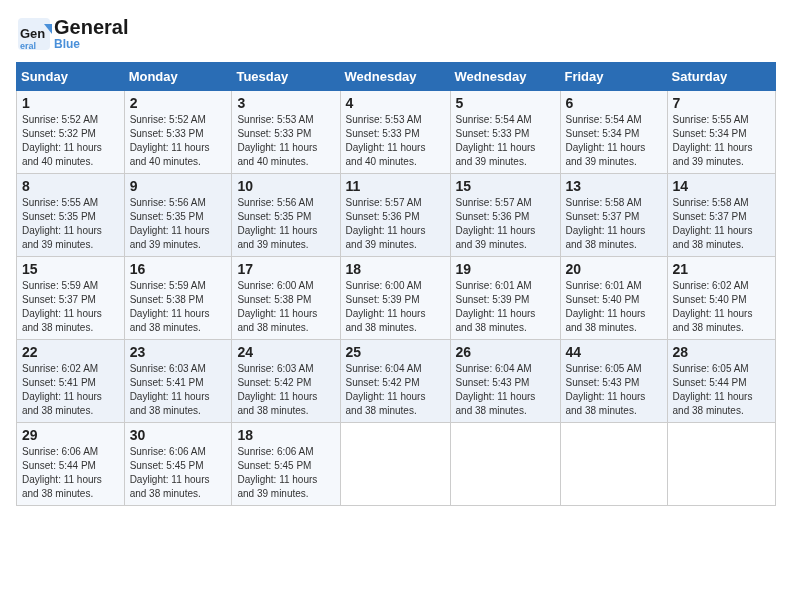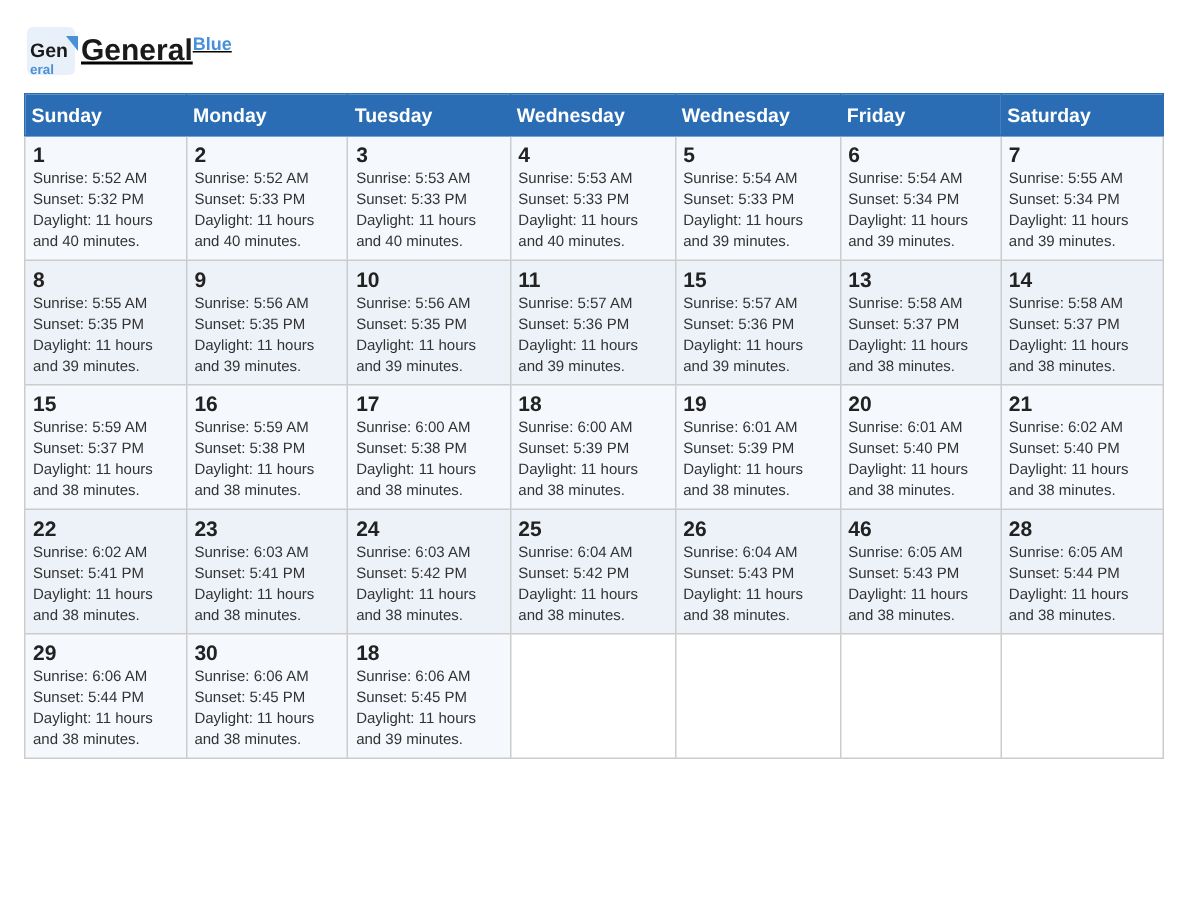--- a/index.html
+++ b/index.html
@@ -42,21 +42,21 @@
   <div class="logo">
     <div style="display:flex;align-items:center;gap:2px;">
       <div style="position:relative;width:36px;height:36px;">
         <svg width="36" height="36" viewBox="0 0 36 36">
           <rect x="2" y="2" width="32" height="32" rx="4" fill="#e8f0fa"></rect>
           <text x="4" y="22" font-size="13" font-weight="bold" fill="#1a1a1a" font-family="Arial">Gen</text>
           <text x="4" y="33" font-size="9" font-weight="bold" fill="#4a90d9" font-family="Arial">eral</text>
           <polygon points="28,8 36,8 36,18" fill="#4a90d9"></polygon>
         </svg>
       </div>
-      <div style="display:flex;flex-direction:row;line-height:1.1;text-decoration:underline;">
+      <div style="display:flex;flex-direction:column;line-height:1.1;">
         <span style="font-size:20px;font-weight:bold;color:#1a1a1a;">General</span>
         <span style="font-size:12px;font-weight:bold;color:#4a90d9;">Blue</span>
       </div>
     </div>
   </div>
   <div class="title-section">
     <div class="month-title"></div>
     <div class="location"></div>
   </div>
 </div>
@@ -257,21 +257,21 @@
 and 38 minutes.</div>
         </td>
         <td>
           <span class="day-num">26</span>
           <div class="day-info" style="white-space: pre-line;">Sunrise: 6:04 AM
 Sunset: 5:43 PM
 Daylight: 11 hours
 and 38 minutes.</div>
         </td>
         <td>
-          <span class="day-num">46</span>
+          <span class="day-num">44</span>
           <div class="day-info" style="white-space: pre-line;">Sunrise: 6:05 AM
 Sunset: 5:43 PM
 Daylight: 11 hours
 and 38 minutes.</div>
         </td>
         <td>
           <span class="day-num">28</span>
           <div class="day-info" style="white-space: pre-line;">Sunrise: 6:05 AM
 Sunset: 5:44 PM
 Daylight: 11 hours

